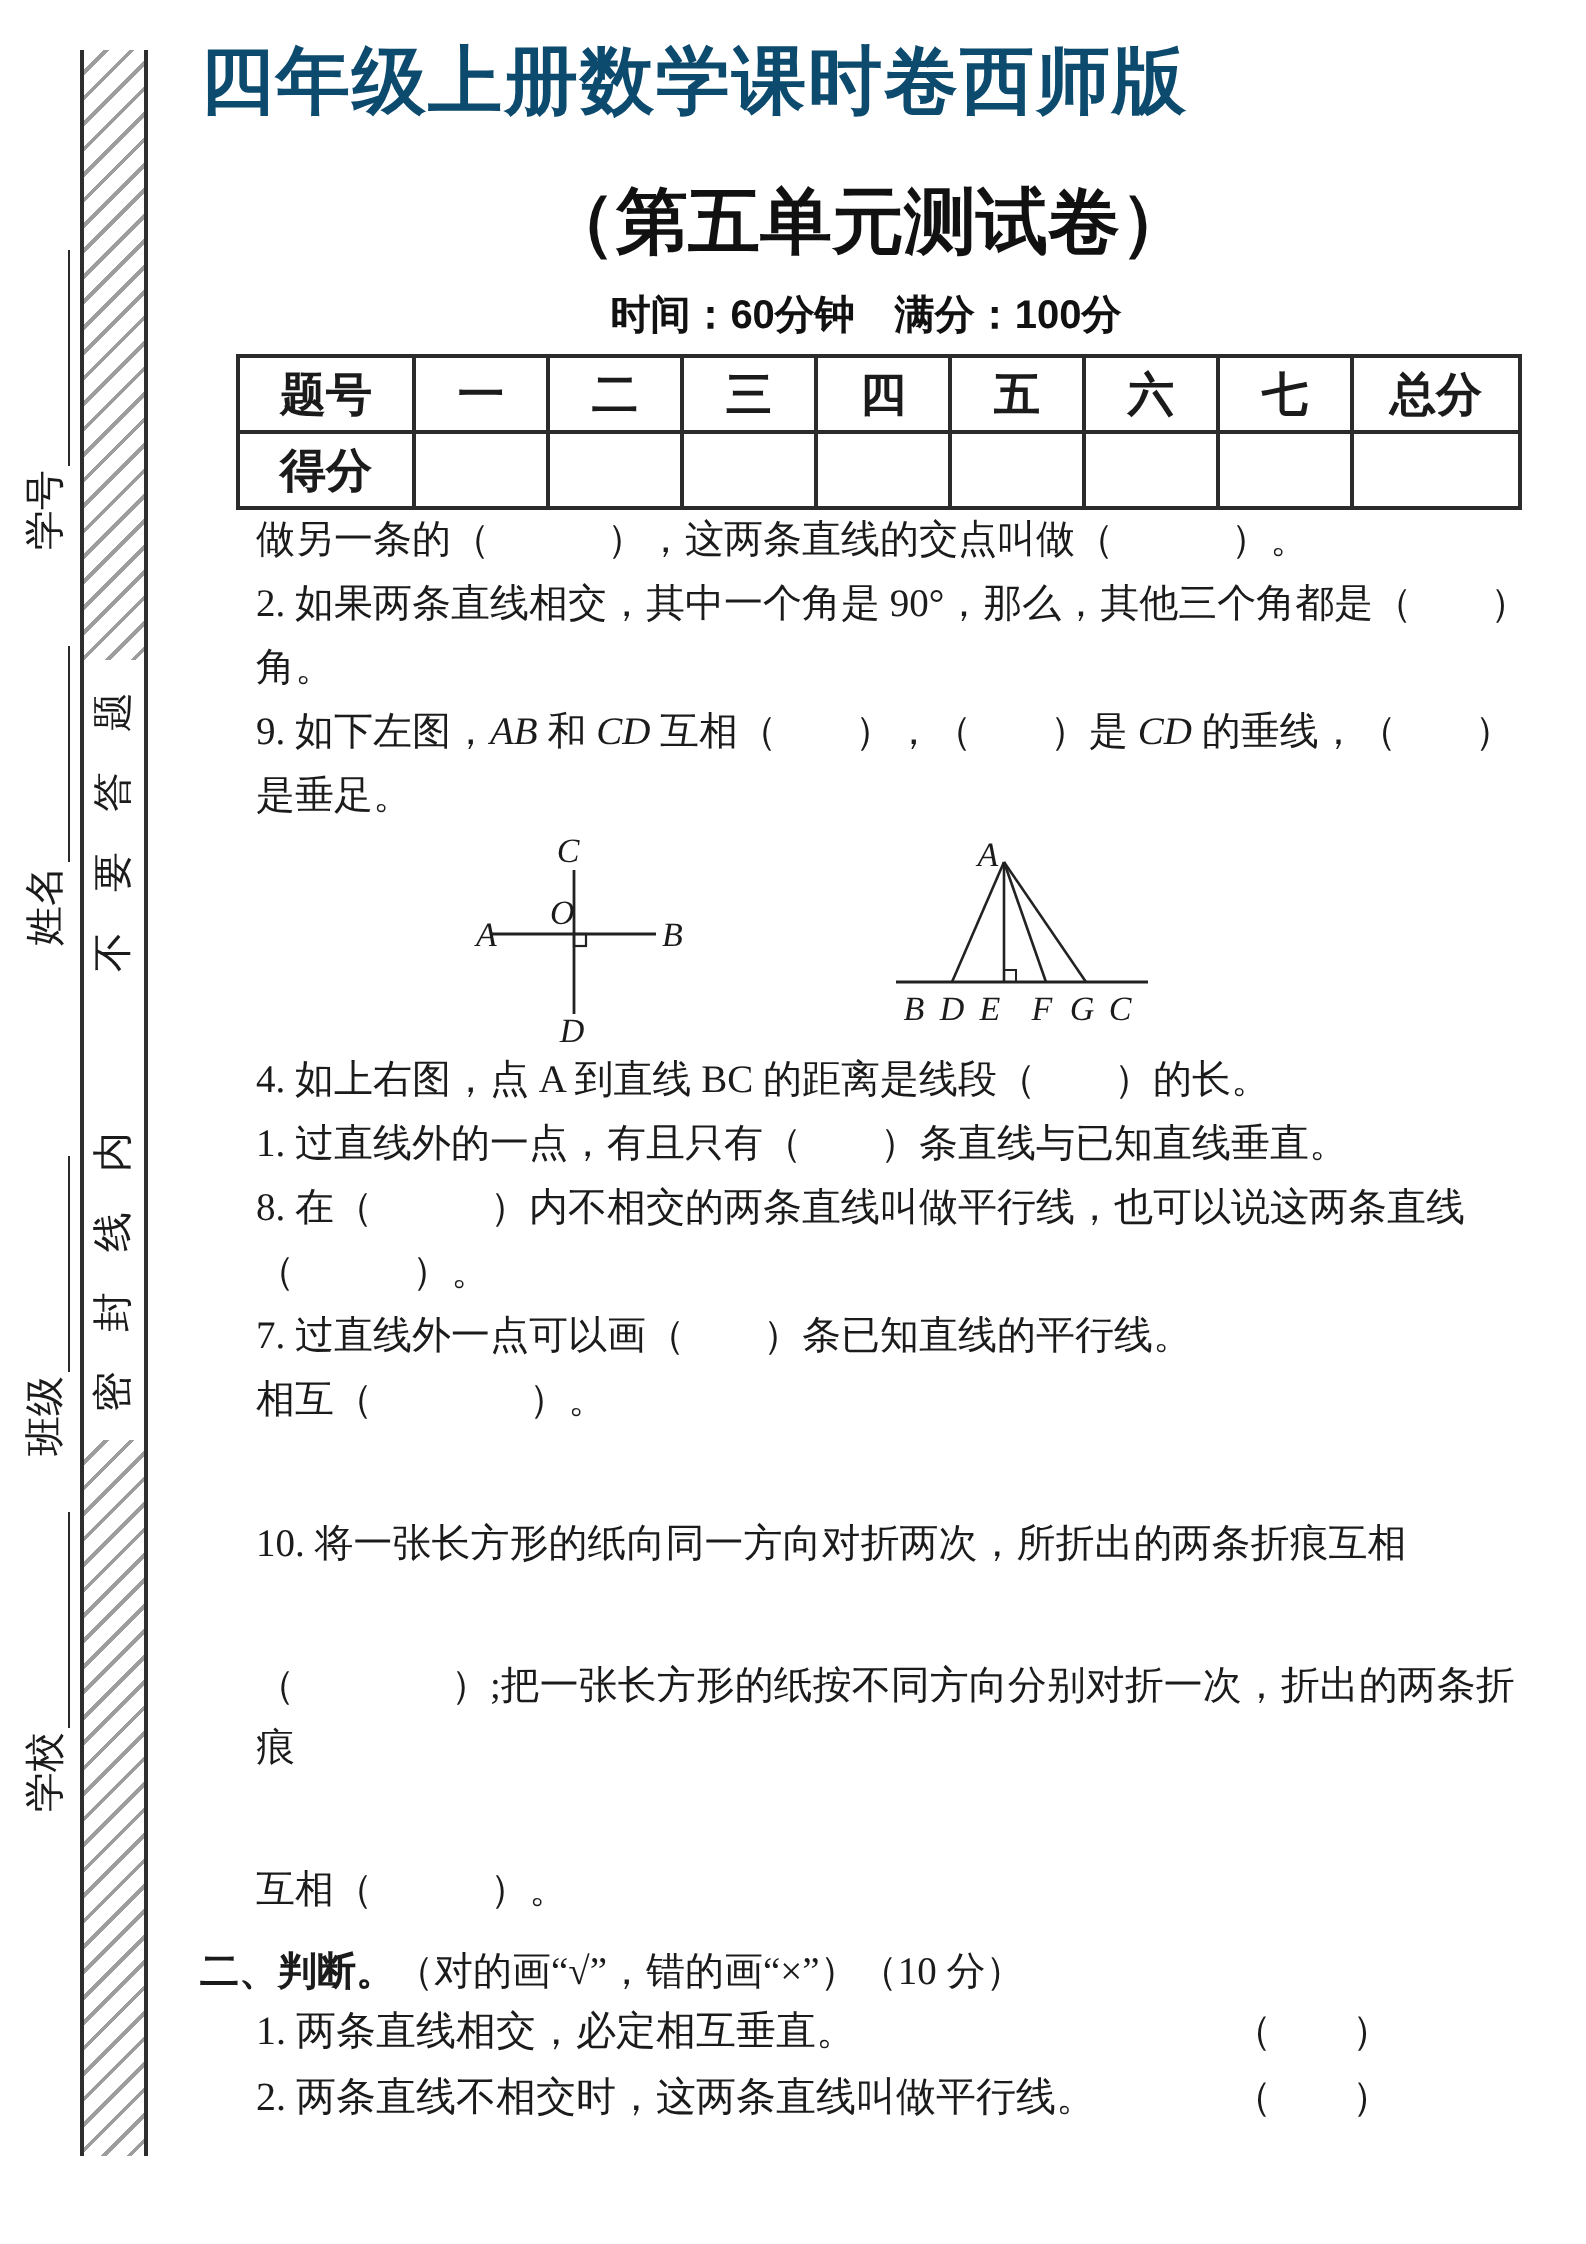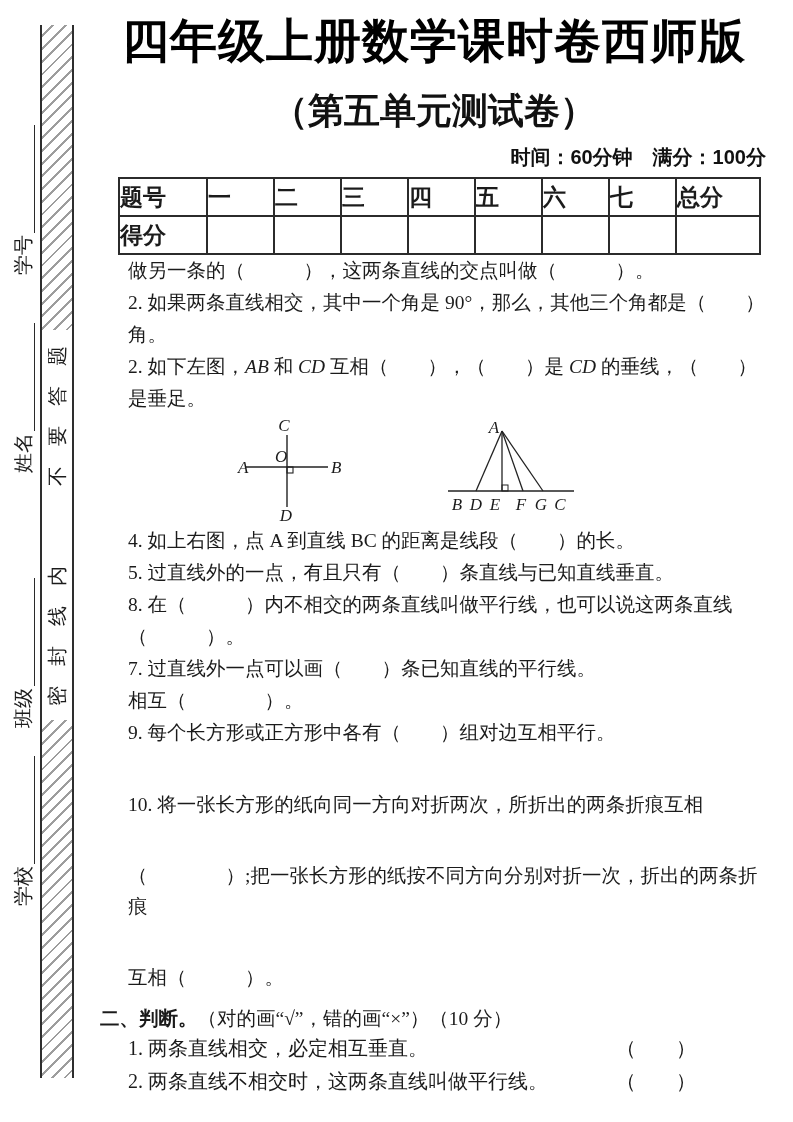--- a/index.html
+++ b/index.html
@@ -24,34 +24,34 @@
     position:absolute;width:150px;height:26px;left:-53px;
     transform:rotate(-90deg);display:flex;align-items:flex-end;
     font-size:20px;line-height:24px;
   }
   .field .flabel{white-space:nowrap;}
   .field .uline{flex:1;border-bottom:1.5px solid #2a2a2a;margin-left:2px;height:22px;}
   
   .main{position:absolute;left:100px;top:16px;width:668px;}
   .title{
     font-family:"Liberation Sans","DejaVu Sans",sans-serif;font-weight:bold;
-    font-size:47px;line-height:50px;text-align:center;letter-spacing:1px;color:#000000;
+    font-size:37px;line-height:50px;letter-spacing:1px;color:#0c4a6e;
   }
   .subtitle{
     font-family:"Liberation Sans","DejaVu Sans",sans-serif;font-weight:bold;
     font-size:36px;line-height:42px;text-align:center;margin-top:24px;color:#111;
   }
   .meta{
     font-family:"Liberation Sans","DejaVu Sans",sans-serif;font-weight:bold;
-    font-size:20px;text-align:right;margin:12px 2px 6px 0;color:#111;
+    font-size:20px;text-align:center;margin:12px 2px 6px 0;color:#111;
   }
   
   table.score{border-collapse:collapse;margin-left:18px;table-layout:fixed;}
   table.score td{
-    border:2px solid #2b2b2b;text-align:left;vertical-align:middle;
+    border:2px solid #2b2b2b;text-align:center;vertical-align:middle;
     font-size:23px;font-weight:600;height:36px;padding:0;margin-left:14px;
   }
   
   .sec-heading{font-size:19.5px;line-height:26px;margin-top:13px;}
   .sec-heading .hb{font-weight:bold;}
   .questions{padding-left:28px;font-size:19.5px;}
   .qline{line-height:32px;}
   .tight .qline{line-height:31px;margin-top:40px;}
   .latin{font-family:"Liberation Serif","DejaVu Serif",serif;font-style:italic;text-align:center;}
   
@@ -139,21 +139,21 @@
       <td></td>
       <td></td>
     </tr>
   </tbody>
     </table>
 
 
   <div class="questions">
     <div class="qline">做另一条的（　　　），这两条直线的交点叫做（　　　）。</div>
     <div class="qline">2. 如果两条直线相交，其中一个角是 90°，那么，其他三个角都是（　　）角。</div>
-    <div class="qline"><span>2. 如下左图，</span><span class="latin">AB</span><span> 和 </span><span class="latin">CD</span><span> 互相（　　），（　　）是 </span><span class="latin">CD</span><span> 的垂线，（　　）是垂足。</span></div>
+    <div class="qline"><span>9. 如下左图，</span><span class="latin">AB</span><span> 和 </span><span class="latin">CD</span><span> 互相（　　），（　　）是 </span><span class="latin">CD</span><span> 的垂线，（　　）是垂足。</span></div>
 
     <div class="figure-row">
       <svg class="fig-left" width="112" height="104" viewBox="0 0 112 104">
         <line x1="12" y1="48" x2="94" y2="48" stroke="#222" stroke-width="1.4"></line>
         <line x1="53" y1="16" x2="53" y2="88" stroke="#222" stroke-width="1.4"></line>
         <rect x="53" y="48" width="6" height="6" fill="none" stroke="#222" stroke-width="1.1"></rect>
         <text x="50" y="12" text-anchor="middle">C</text>
         <text x="52" y="102" text-anchor="middle">D</text>
         <text x="4" y="54">A</text>
         <text x="97" y="54">B</text>
@@ -171,25 +171,24 @@
         <text x="11" y="91" text-anchor="middle">B</text>
         <text x="30" y="91" text-anchor="middle">D</text>
         <text x="49" y="91" text-anchor="middle">E</text>
         <text x="75" y="91" text-anchor="middle">F</text>
         <text x="95" y="91" text-anchor="middle">G</text>
         <text x="114" y="91" text-anchor="middle">C</text>
       </svg>
     </div>
 
     <div class="qline">4. 如上右图，点 A 到直线 BC 的距离是线段（　　）的长。</div>
-    <div class="qline">5. 过直线外的一点，有且只有（　　）条直线与已知直线垂直。</div>
+    <div class="qline">1. 过直线外的一点，有且只有（　　）条直线与已知直线垂直。</div>
     <div class="qline">8. 在（　　　）内不相交的两条直线叫做平行线，也可以说这两条直线（　　　）。</div>
     <div class="qline">7. 过直线外一点可以画（　　）条已知直线的平行线。</div>
     <div class="qline">相互（　　　　）。</div>
-    <div class="qline">9. 每个长方形或正方形中各有（　　）组对边互相平行。</div>
     <div class="tight">
       <div class="qline">10. 将一张长方形的纸向同一方向对折两次，所折出的两条折痕互相</div>
       <div class="qline">（　　　　）;把一张长方形的纸按不同方向分别对折一次，折出的两条折痕</div>
       <div class="qline">互相（　　　）。</div>
     </div>
   </div>
 
   <div class="sec-heading">
     <span class="hb">二、判断。</span><span class="hn">（对的画“√”，错的画“×”）（10 分）</span>
   </div>

